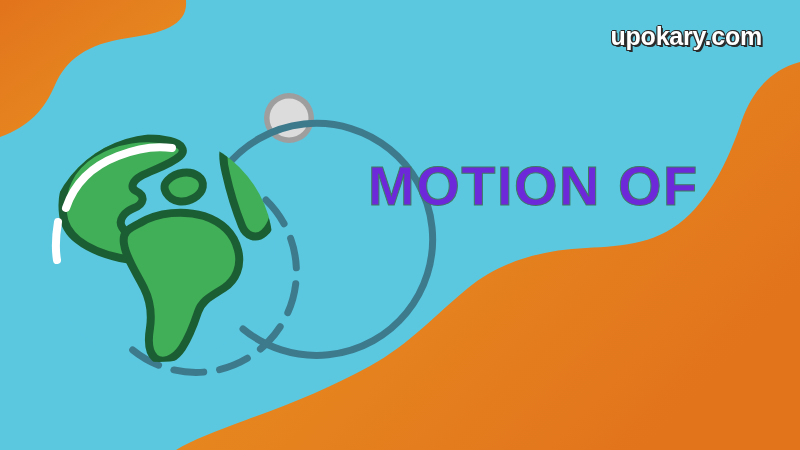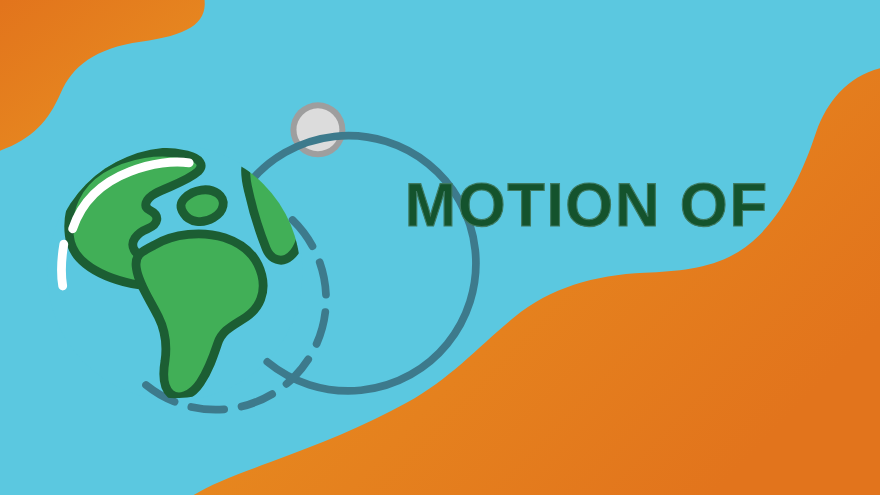--- a/index.html
+++ b/index.html
@@ -46,21 +46,21 @@
     position: absolute;
     left: 368px;
     top: 146px;
     width: 340px;
   }
   .title-line {
     font-family: "Liberation Sans", sans-serif;
     font-weight: 700;
     font-size: 56px;
     line-height: 80px;
-    color: #14532d;
+    color: #6d28d9;
     letter-spacing: 1.5px;
     white-space: nowrap;
     -webkit-text-stroke: 1px #3f7a62;
     text-align: left;
     user-select: none;
   }
   .title-line.second {
     letter-spacing: 1px;
   }
 </style>
@@ -161,18 +161,19 @@
       </g>
 
       <path fill="none" stroke="#FFFFFF" stroke-width="8" stroke-linecap="round" d="M66,208
                C74,184 92,166 118,156
                C138,148 158,146 172,148"></path>
       <path fill="none" stroke="#FFFFFF" stroke-width="8" stroke-linecap="round" d="M58,222
                C56,234 55,248 57,260"></path>
     </g>
   </svg>
 
+  <div id="watermark">upokary.com</div>
 
   <div id="title-block">
     <div class="title-line first">MOTION OF</div>
   </div>
 
 </div>
 
 </body></html>

